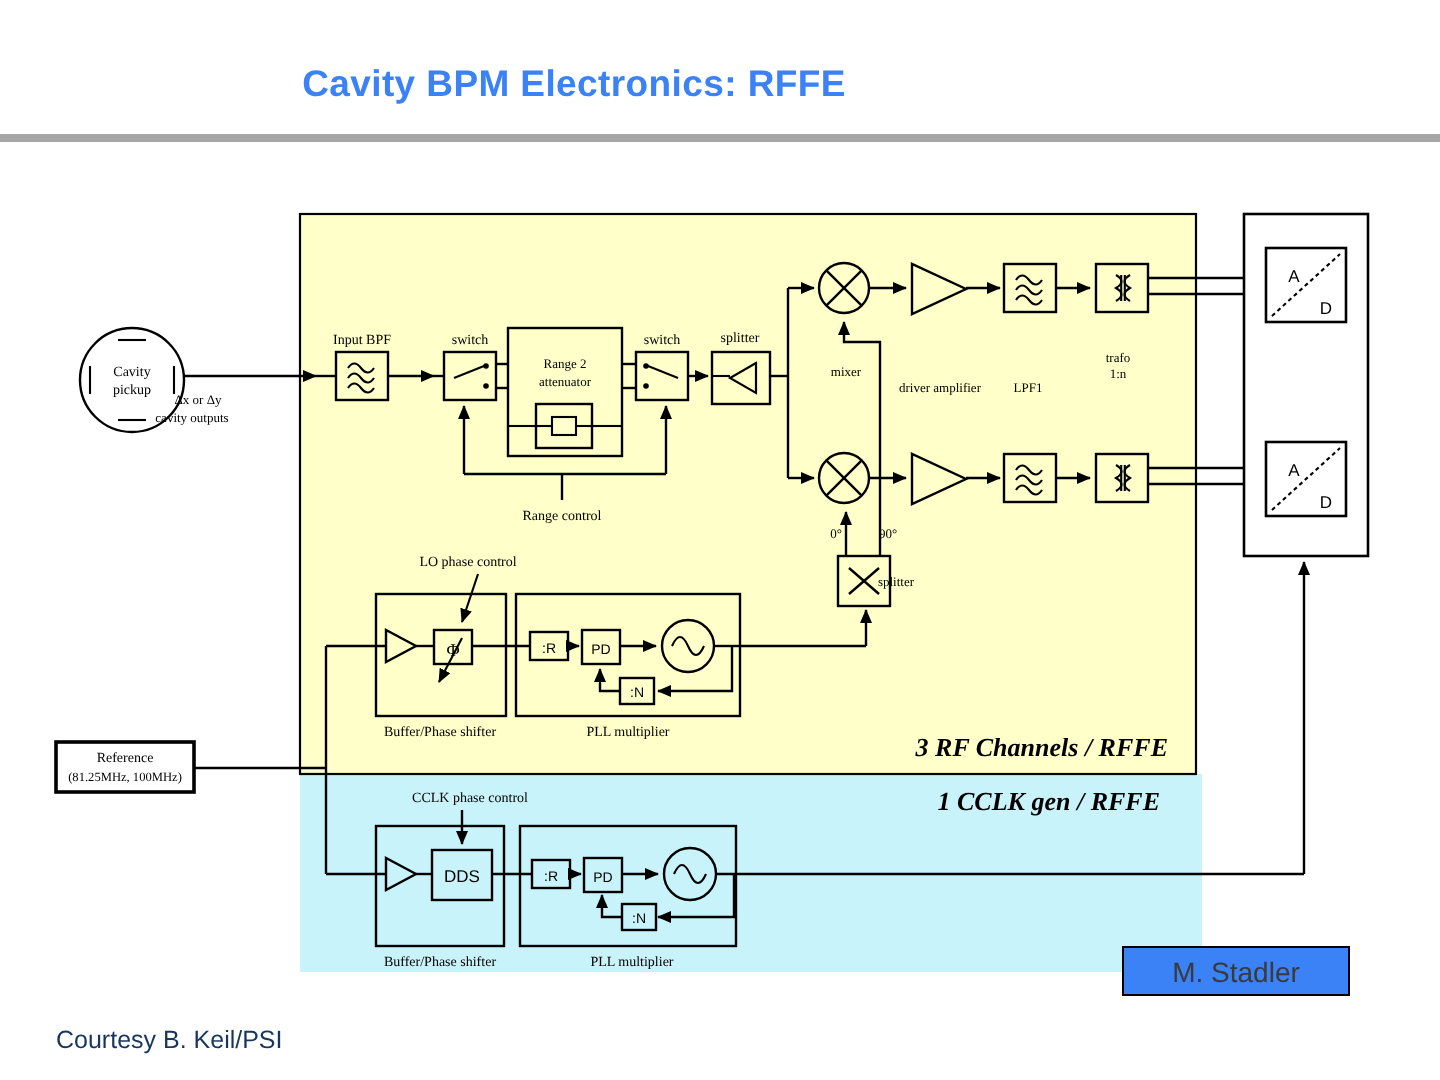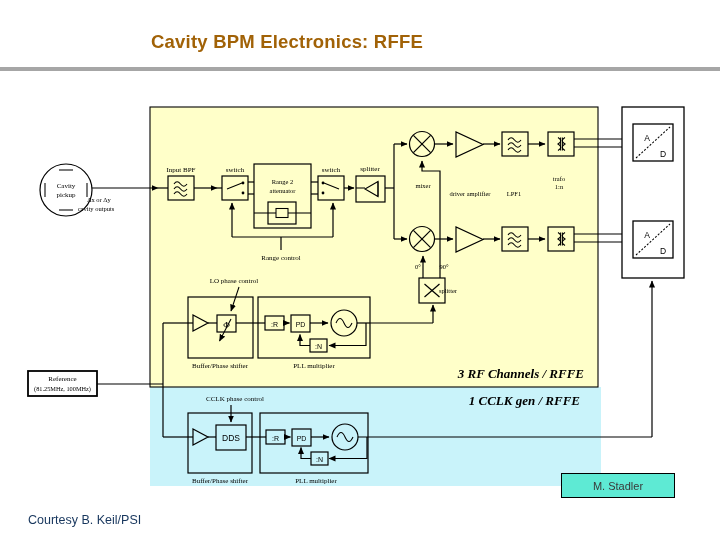--- a/index.html
+++ b/index.html
@@ -1,23 +1,23 @@
 <!DOCTYPE html>
 <html><head>
 <meta charset="utf-8">
 <style>
   html,body{margin:0;padding:0;}
   body{width:720px;height:540px;position:relative;background:#ffffff;overflow:hidden;
        font-family:"Liberation Sans",sans-serif;}
   .title{position:absolute;left:0;top:31px;width:574px;text-align:center;
-         font-size:18.5px;font-weight:600;color:#a16207;letter-spacing:.2px;}
+         font-size:18.5px;font-weight:600;color:#3b82f6;letter-spacing:.2px;}
   .rule{position:absolute;left:0;top:67px;width:720px;height:4px;background:#A6A6A6;}
   .stage{position:absolute;left:0;top:0;width:720px;height:540px;}
   .credit-box{position:absolute;left:561px;top:473px;width:112px;height:23px;
-      background:#5eead4;border:1.2px solid #000;color:#3a3a3a;font-size:11px;
+      background:#3b82f6;border:1.2px solid #000;color:#3a3a3a;font-size:14px;
       display:flex;align-items:center;justify-content:center;}
   .courtesy{position:absolute;left:28px;top:513px;font-size:12.5px;color:#17365D;}
   
   .ln{stroke:#000;stroke-width:1.2;fill:none;}
   .thin{stroke:#000;stroke-width:1.05;fill:none;}
   .bx{fill:none;stroke:#000;stroke-width:1.2;}
   .bxw{fill:#fff;stroke:#000;stroke-width:1.3;}
   .lbl{font-family:"Liberation Serif",serif;font-size:7px;fill:#000;text-anchor:middle;}
   .lbl-s{font-family:"Liberation Serif",serif;font-size:6.5px;fill:#000;text-anchor:middle;}
   .tech{font-family:"Liberation Sans",sans-serif;font-size:7px;fill:#000;text-anchor:middle;}

